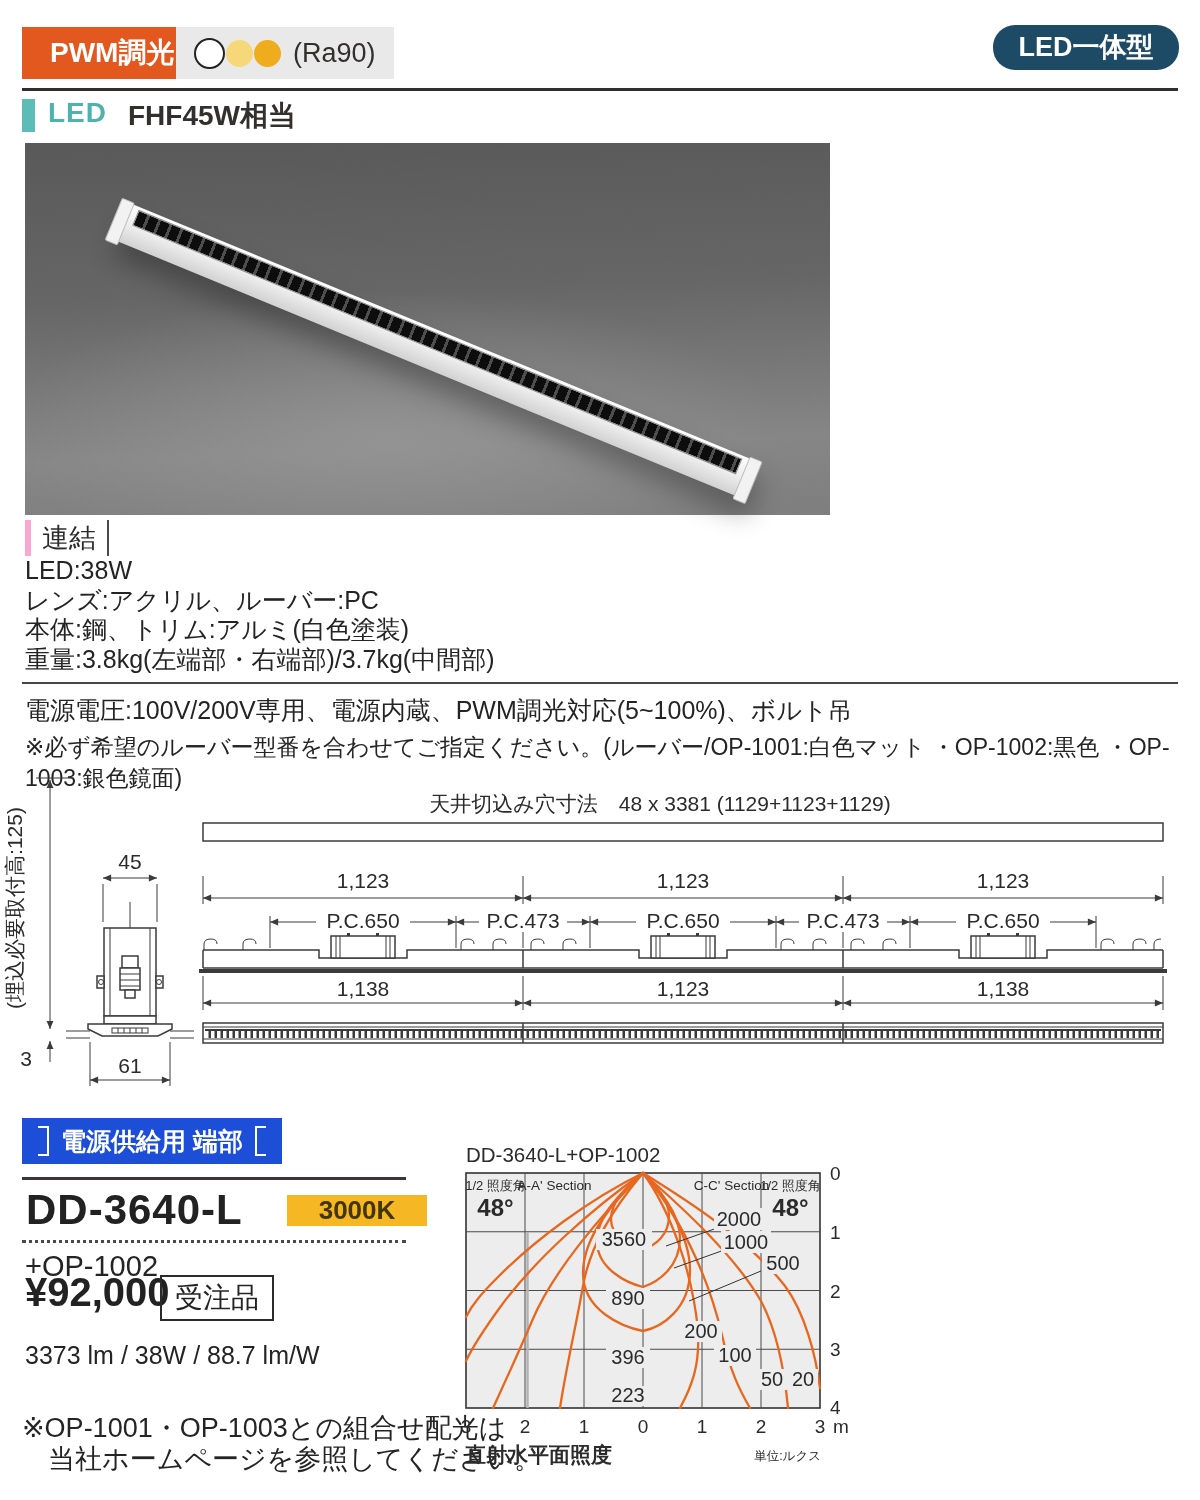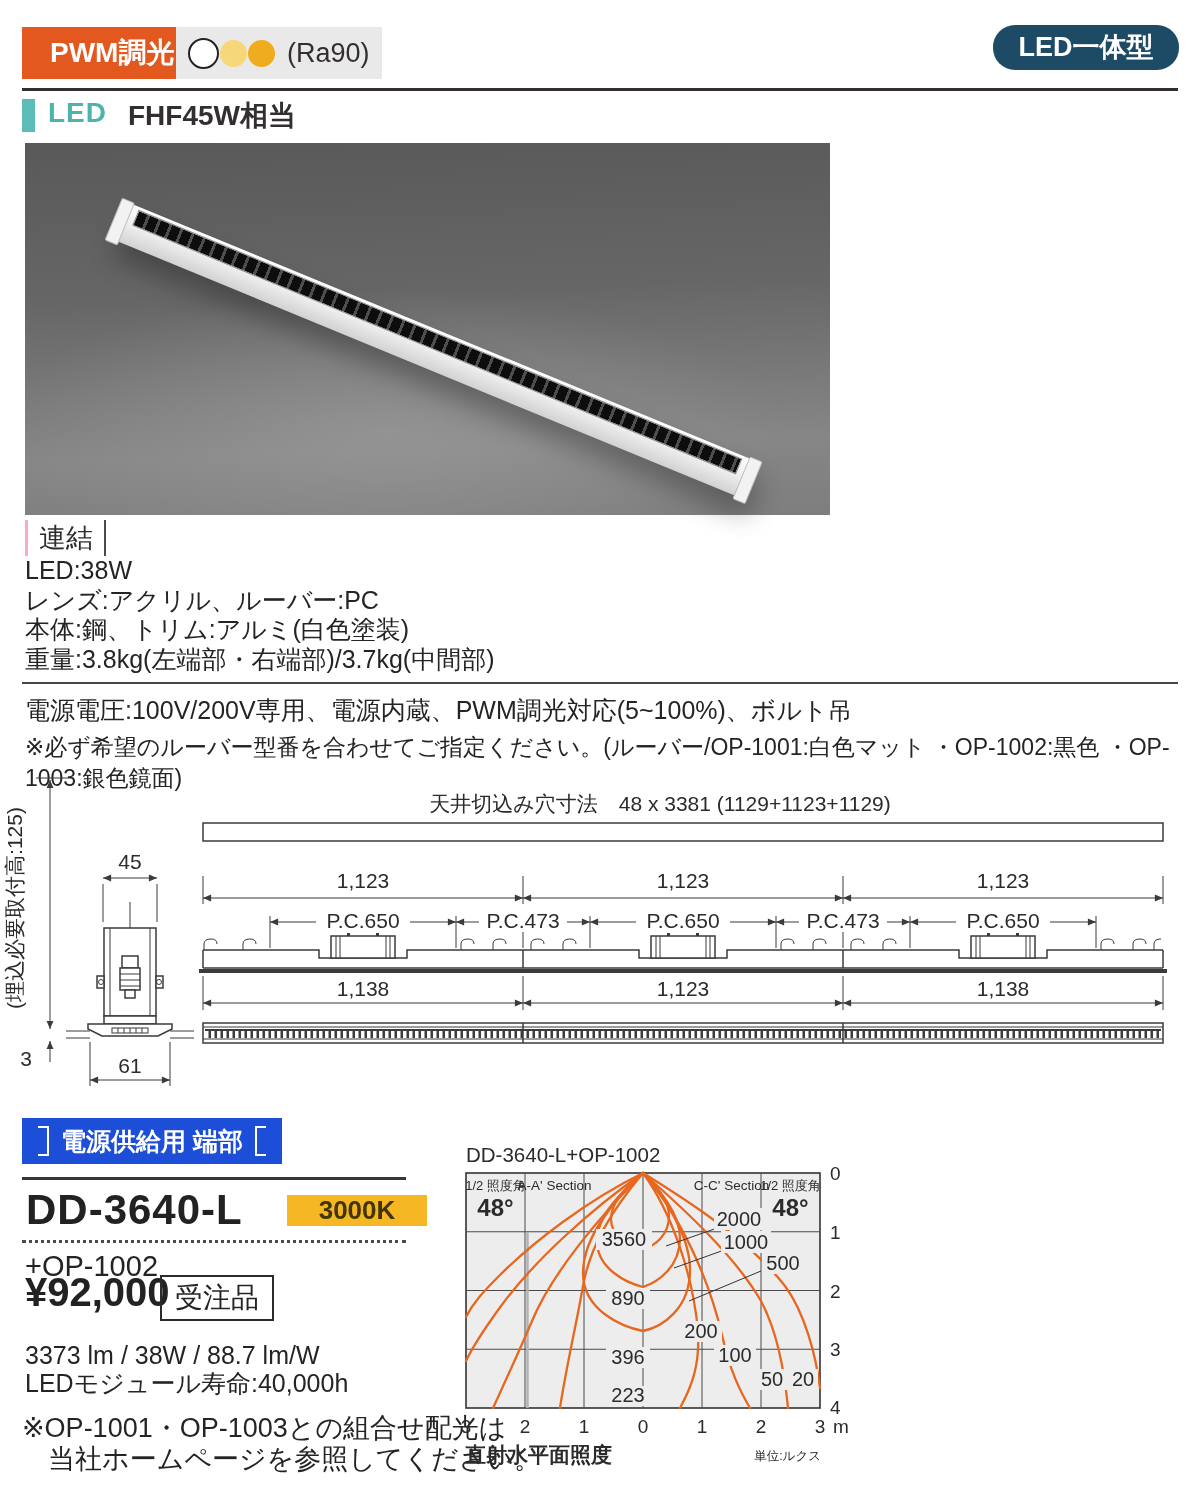--- a/index.html
+++ b/index.html
@@ -4,21 +4,21 @@
 <style>
   html,body{margin:0;padding:0;background:#fff;}
   .page{position:relative;width:1200px;height:1500px;background:#fff;overflow:hidden;
         font-family:"Liberation Sans","DejaVu Sans",sans-serif;color:#2b2b2b;}
   .abs{position:absolute;}
 
   
   .badge-pwm{left:22px;top:27px;height:52px;line-height:52px;padding:0 28px;background:#e2581e;
              color:#fff;font-size:28px;font-weight:bold;}
   .chip-ra{left:176px;top:27px;height:52px;background:#e9e9e9;display:flex;align-items:center;
-           padding:0 12px;gap:4px;font-size:27px;color:#332f2e;}
+           padding:0 18px;gap:4px;font-size:27px;color:#332f2e;}
   .sw{width:27px;height:27px;border-radius:50%;display:inline-block;}
   .sw-white{background:#fff;border:2.5px solid #222;}
   .sw-pale{background:#f6d878;margin-left:-3px;}
   .sw-amber{background:#efac1c;margin-left:-3px;margin-right:8px;}
   .badge-type{left:993px;top:25px;width:186px;height:45px;line-height:45px;background:#1d4b66;
               color:#fff;font-size:27px;font-weight:bold;text-align:center;border-radius:22px;}
   .rule-top{left:22px;top:88px;width:1156px;height:3px;background:#332d2e;}
   .led-bar{left:22px;top:99px;width:13px;height:33px;background:#5bbcb8;}
   .led-label{left:48px;top:97px;font-size:28px;font-weight:bold;color:#4db3ac;letter-spacing:1px;}
   .equiv-label{left:128px;top:97px;font-size:28px;font-weight:bold;color:#332f2e;}
@@ -30,21 +30,21 @@
   .fixture{position:absolute;left:100px;top:58px;width:685px;height:40px;
            transform:rotate(22.4deg);transform-origin:0 0;background:linear-gradient(#fdfdfd,#ececec 55%,#d2d2d2);
            border-radius:3px;box-shadow:10px 16px 26px rgba(0,0,0,.28);}
   .fixture .louver{position:absolute;left:16px;right:16px;top:3px;height:15px;border:1px solid #8a8a8a;
            background:repeating-linear-gradient(90deg,#0d0d0d 0 9px,#4e4e4e 9px 12px);}
   .fixture .cap{position:absolute;top:-2px;width:12px;height:44px;background:#f2f2f2;border:1px solid #bdbdbd;border-radius:2px;}
   .cap-l{left:-4px;} .cap-r{right:-4px;}
 
   
   .renketsu{left:25px;top:520px;font-size:27px;color:#2b2b2b;}
-  .renketsu span{border-left:3px solid #f9a8d4;border-right:2px solid #4a4a4a;padding:3px 11px;}
+  .renketsu span{border-left:6px solid #f9a8d4;border-right:2px solid #4a4a4a;padding:3px 11px;}
   .spec-lines{left:25px;top:556px;font-size:25px;line-height:29.5px;color:#242424;}
   .rule-mid{left:22px;top:682px;width:1156px;height:2px;background:#4a4446;}
   .power-line{left:25px;top:694px;font-size:25px;color:#242424;}
   .note-line{left:25px;top:732px;font-size:23px;color:#242424;}
 
   
   .sec-badge{left:22px;top:1118px;height:46px;background:#1d4ed8;color:#fff;display:flex;
              align-items:center;gap:12px;padding:0 16px;font-size:25px;font-weight:bold;}
   .brk{width:9px;height:26px;display:inline-block;}
   .brk-l{border-top:2.5px solid #fff;border-bottom:2.5px solid #fff;border-right:2.5px solid #fff;}
@@ -264,21 +264,20 @@
     <span class="brk brk-r"></span>
   </div>
   <div class="abs rule-model"></div>
   <div class="abs model">DD-3640-L</div>
   <div class="abs ct-badge">3000K</div>
   <div class="abs dotted"></div>
   <div class="abs option">+OP-1002</div>
   <div class="abs price">¥92,000</div>
   <div class="abs order-badge">受注品</div>
   <div class="abs perf">3373 lm / 38W / 88.7 lm/W</div>
-  <div class="abs life">LEDモジュール寿命:40,000h</div>
   <div class="abs fn1">※OP-1001・OP-1003との組合せ配光は</div>
   <div class="abs fn2">当社ホームページを参照してください。</div>
 
   <svg style="left:440px;top:1140px" width="420" height="345" viewBox="0 0 420 345">
     <text x="26" y="22" font-size="20.5">DD-3640-L+OP-1002</text>
     <rect x="26" y="33" width="354" height="235" fill="#ededed" stroke="#333" stroke-width="1.6"></rect>
     <g stroke="#4a4a4a" stroke-width="1">
       <line x1="85" y1="33" x2="85" y2="268"></line>
         <line x1="144" y1="33" x2="144" y2="268"></line>
       <line x1="203" y1="33" x2="203" y2="268"></line>

